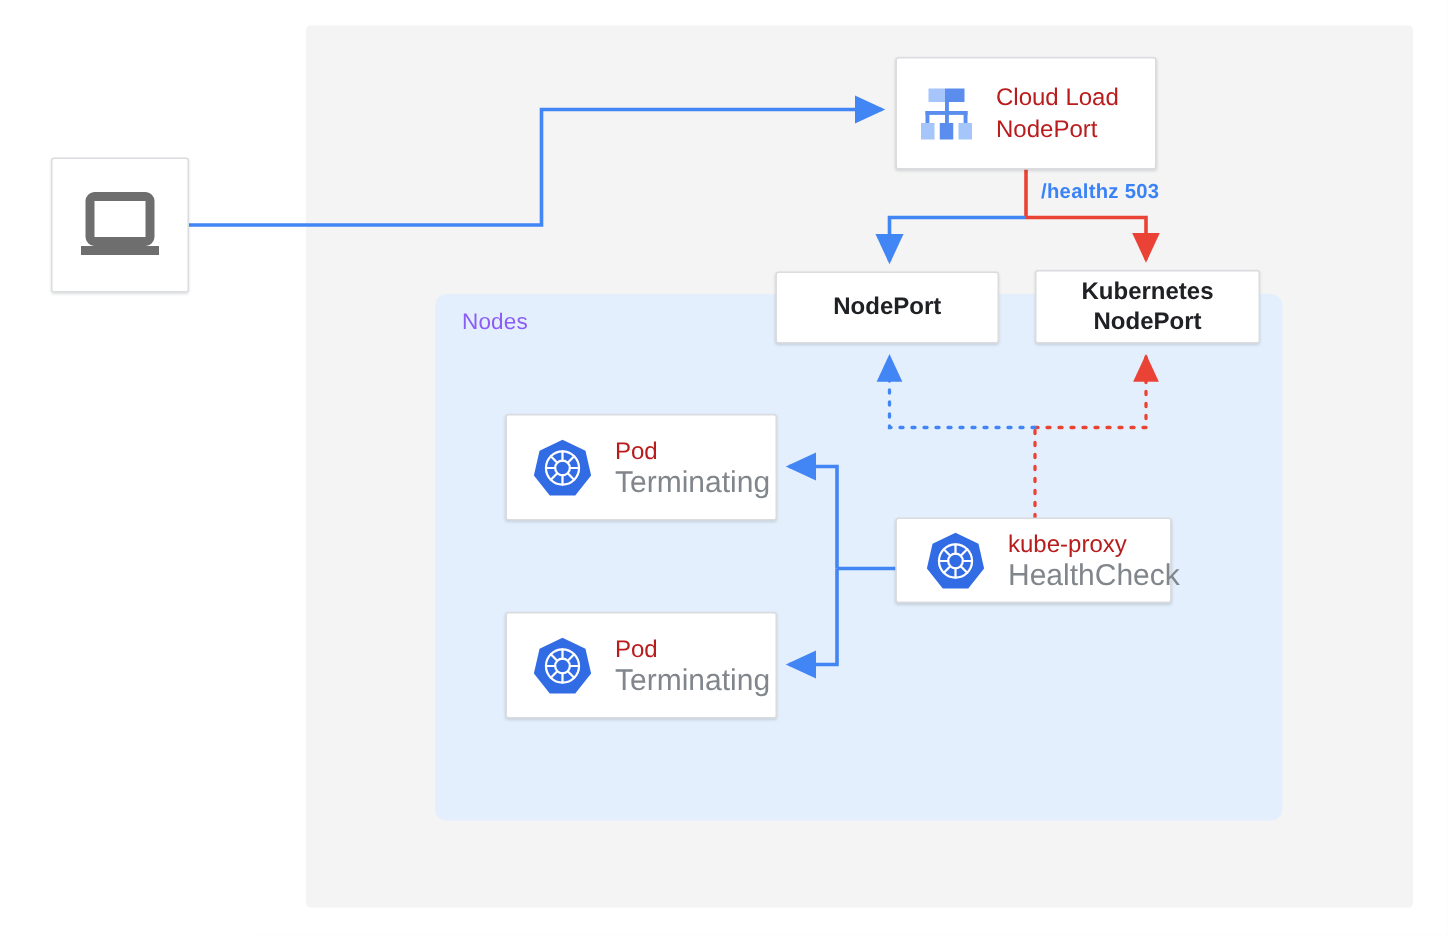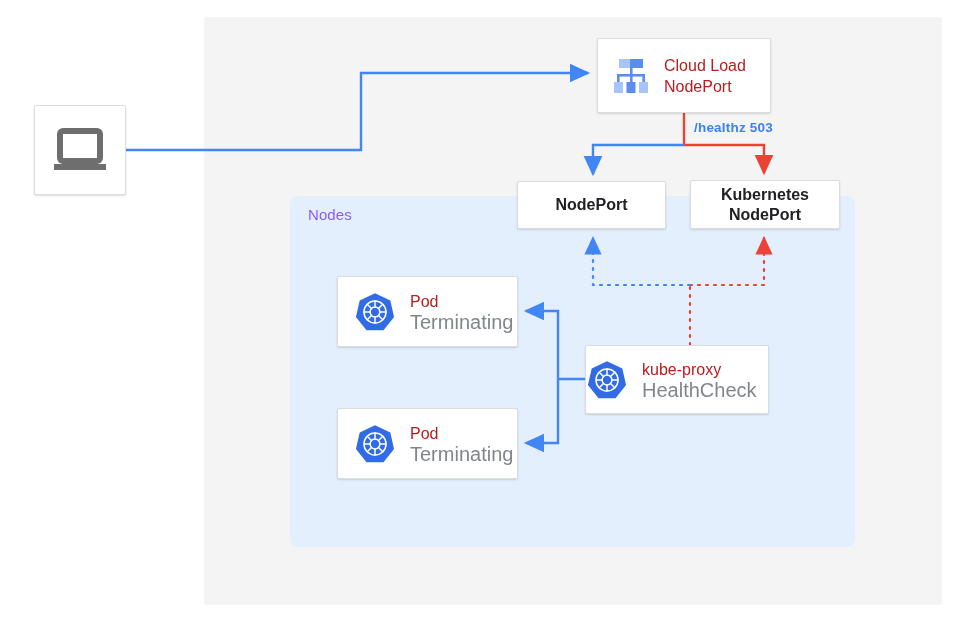--- a/index.html
+++ b/index.html
@@ -82,21 +82,21 @@
     line-height: 21px;
     white-space: nowrap;
   }
   
   #client-box   { left: 34px;  top: 105px; width: 92px;  height: 90px;  justify-content: center; }
   #lb-box       { left: 597px; top: 38px;  width: 174px; height: 75px;  padding-left: 12px; }
   #nodeport-box { left: 517px; top: 181px; width: 149px; height: 48px;  }
   #hcnodeport-box { left: 690px; top: 180px; width: 150px; height: 49px; }
   #pod1-box     { left: 337px; top: 276px; width: 181px; height: 71px; padding-left: 16px; }
   #pod2-box     { left: 337px; top: 408px; width: 181px; height: 71px; padding-left: 16px; }
-  #kubeproxy-box{ left: 585px; top: 345px; width: 184px; height: 69px; }
+  #kubeproxy-box{ left: 597px; top: 345px; width: 184px; height: 57px; padding-left: 18px; }
 
   .icon-slot { flex: 0 0 auto; display: flex; align-items: center; justify-content: center; }
   .k8s-icon { width: 42px; height: 42px; margin-right: 14px; }
   .lb-icon  { width: 42px; height: 42px; margin-right: 12px; }
   .laptop-icon { width: 56px; height: 46px; }
 
   
   #wires {
     position: absolute;
     left: 0; top: 0;

